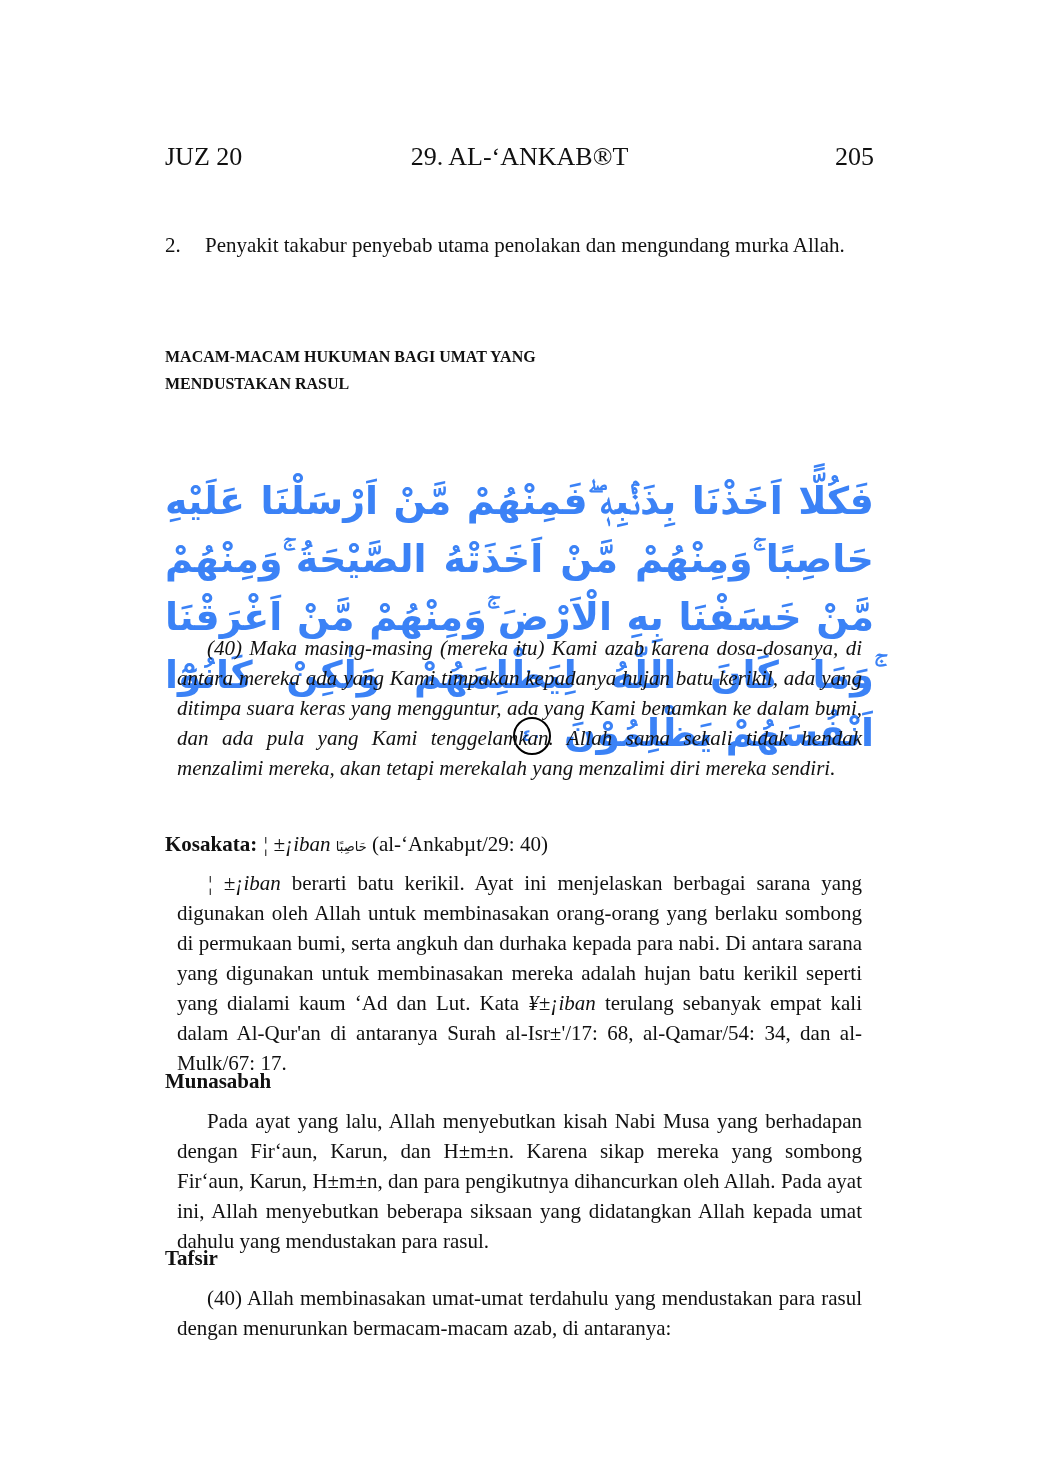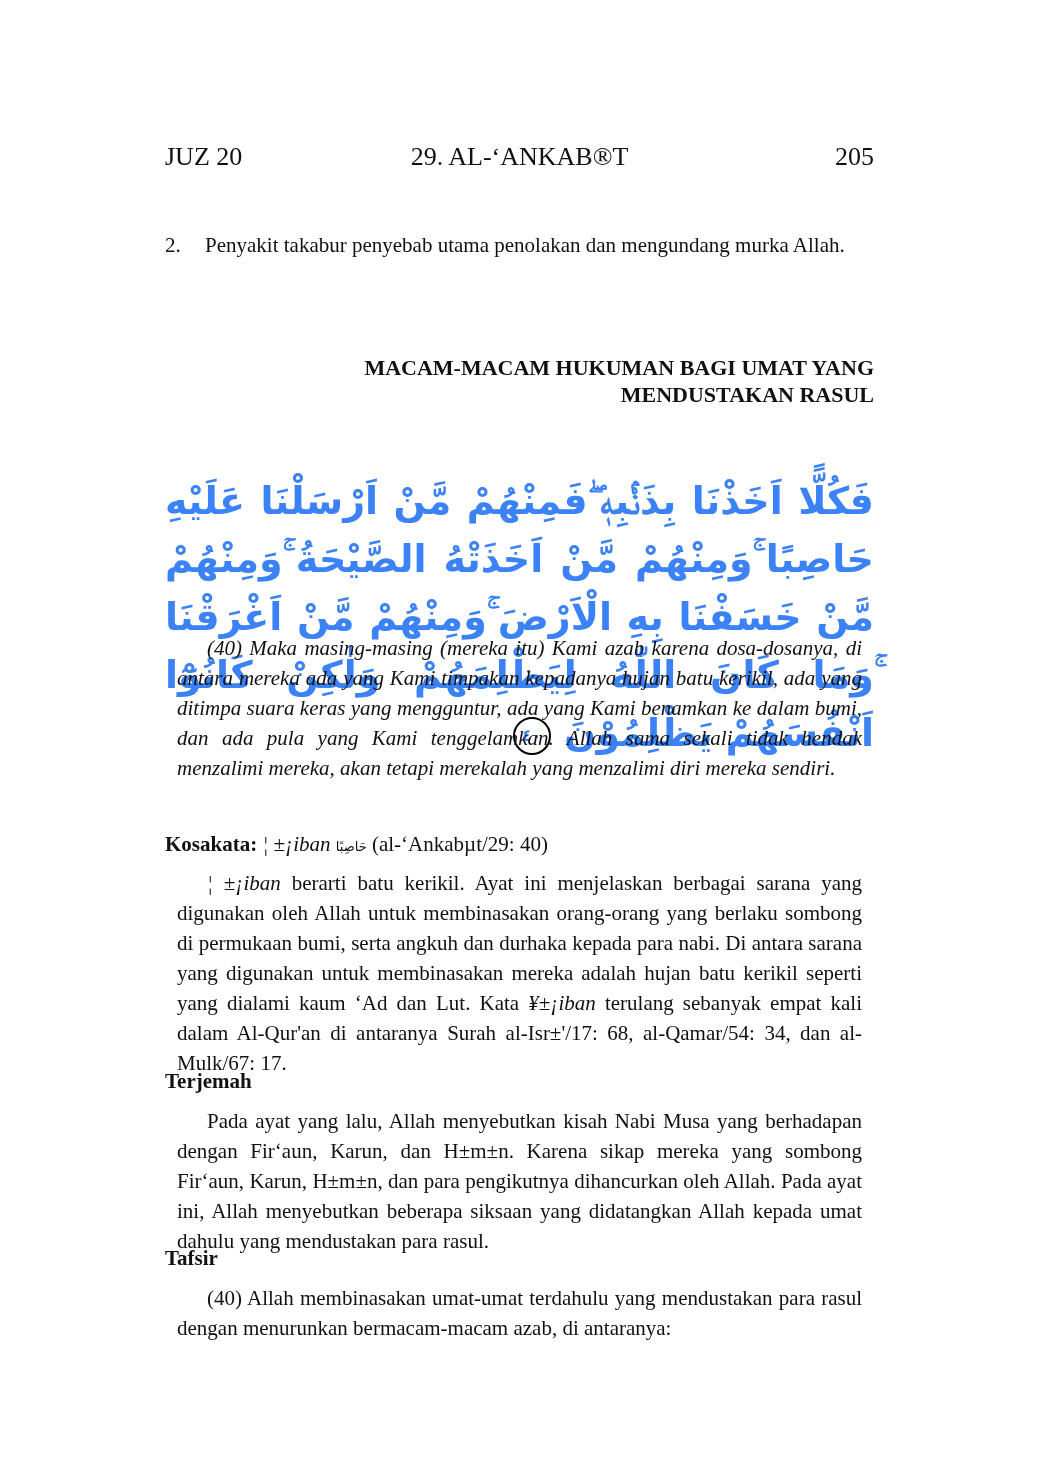--- a/index.html
+++ b/index.html
@@ -11,22 +11,22 @@
     .header {
       position: absolute; top: 144px; left: 0; width: 709px;
       display: flex; justify-content: space-between; font-size: 26px; line-height: 26px;
     }
     .header .center { position: absolute; left: 0; right: 0; text-align: center; }
     .p { text-align: justify; line-height: 30px; margin: 12px; }
     .list-item { position: absolute; top: 233px; left: 0; width: 709px; display: flex; }
     .list-item .num { width: 28px; flex: none; }
     .list-item .text { flex: 1; text-align: justify; line-height: 25px; margin-left: 12px; }
     .title {
-      position: absolute; top: 354px; left: 0; width: 709px; text-align: right;
-      font-weight: bold; font-size: 22px; line-height: 27px;
+      position: absolute; top: 343px; left: 0; width: 709px; text-align: left;
+      font-weight: bold; font-size: 16px; line-height: 27px;
     }
     .arabic {
       position: absolute; top: 433px; left: 0; width: 709px; direction: rtl;
       font-family: "DejaVu Sans", sans-serif; font-weight: bold; font-size: 38px;
       line-height: 58px; text-align: justify; color: #3b82f6; margin-top: 39px;
     }
     .arabic .ayah-marker {
       display: inline-block; width: 34px; height: 34px; border: 2px solid #000; border-radius: 50%;
       font-size: 16px; line-height: 34px; text-align: center; vertical-align: middle; direction: rtl;
     }
@@ -72,21 +72,21 @@
     <div class="kosakata-line">
       <b>Kosakata:</b>
       <span class="italic">¦ ±¡iban</span>
       <span class="arabic-inline">حَاصِبًا</span>
       <span>(al-‘Ankabµt/29: 40)</span>
     </div>
     <p class="p indent" style="margin-top:9px;"><span class="italic">¦ ±¡iban</span><span> berarti batu kerikil. Ayat ini menjelaskan berbagai sarana yang digunakan oleh Allah untuk membinasakan orang-orang yang berlaku sombong di permukaan bumi, serta angkuh dan durhaka kepada para nabi. Di antara sarana yang digunakan untuk membinasakan mereka adalah hujan batu kerikil seperti yang dialami kaum ‘Ad dan Lut. Kata </span><span class="italic">¥±¡iban</span><span> terulang sebanyak empat kali dalam Al-Qur'an di antaranya Surah al-Isr±'/17: 68, al-Qamar/54: 34, dan al-Mulk/67: 17.</span></p>
   </div>
 
   <div class="section" style="top:1069px;">
-    <h3>Terjemah</h3>
+    <h3>Munasabah</h3>
     <p class="p indent">Pada ayat yang lalu, Allah menyebutkan kisah Nabi Musa yang berhadapan dengan Fir‘aun, Karun, dan H±m±n. Karena sikap mereka yang sombong Fir‘aun, Karun, H±m±n, dan para pengikutnya dihancurkan oleh Allah. Pada ayat ini, Allah menyebutkan beberapa siksaan yang didatangkan Allah kepada umat dahulu yang mendustakan para rasul.</p>
   </div>
 
   <div class="section" style="top:1246px;">
     <h3>Tafsir</h3>
     <p class="p indent">(40) Allah membinasakan umat-umat terdahulu yang mendustakan para rasul dengan menurunkan bermacam-macam azab, di antaranya:</p>
   </div>
 
 </div>
 

